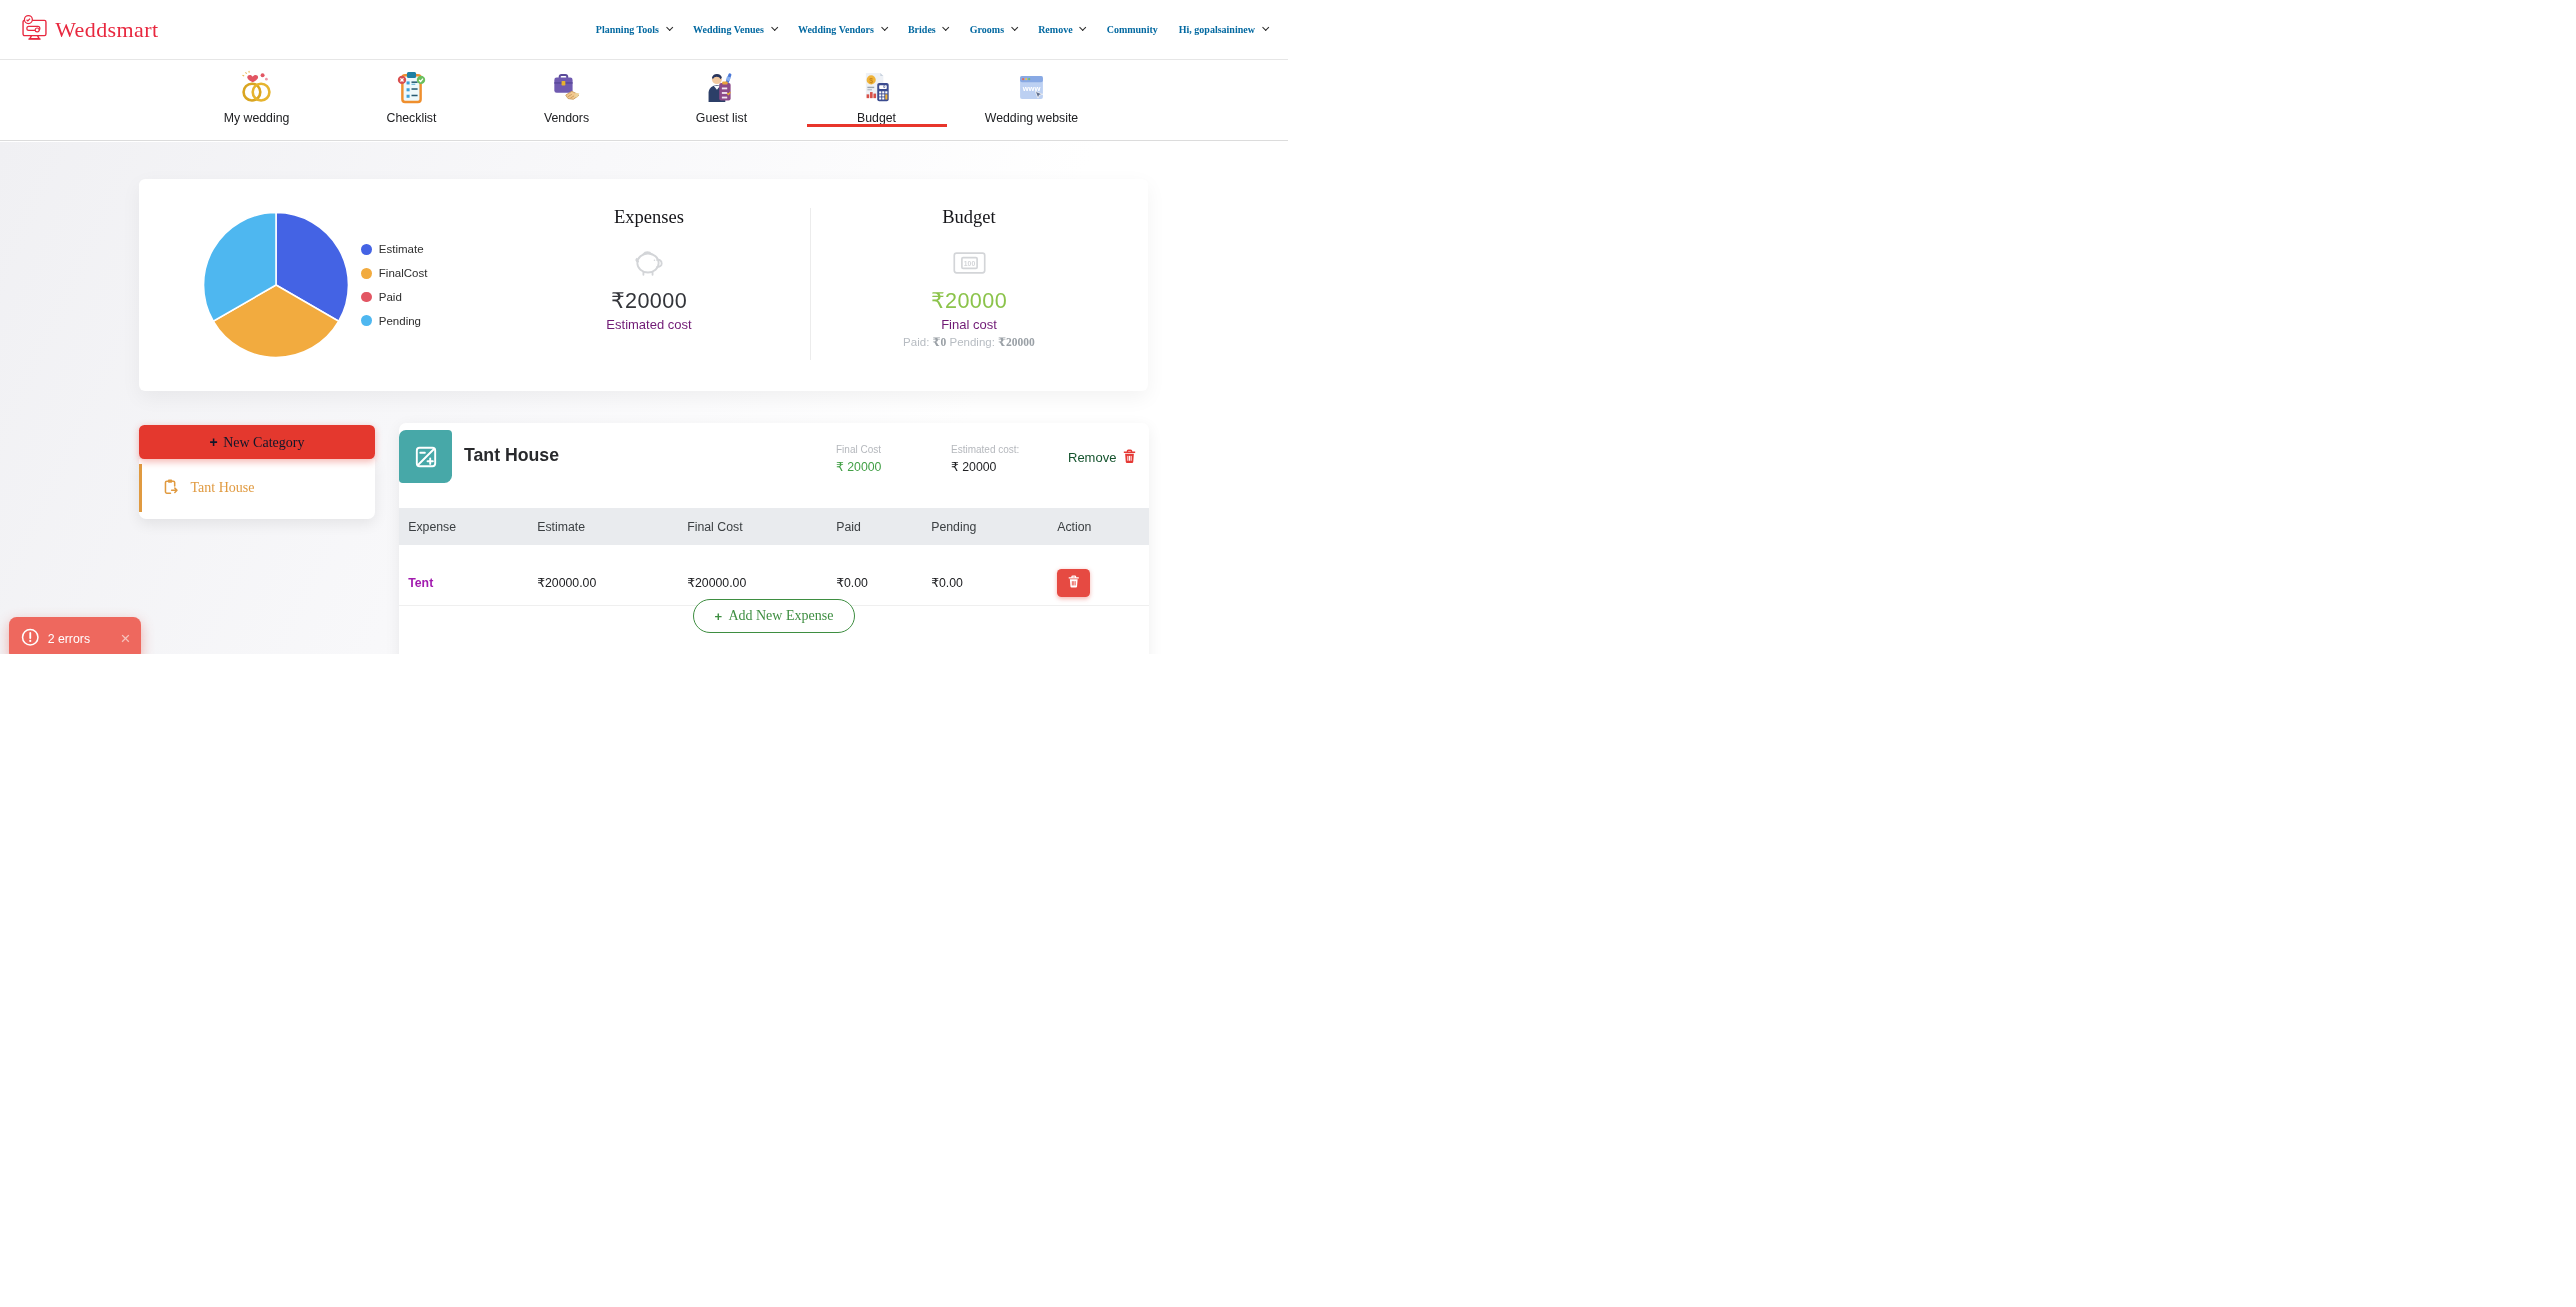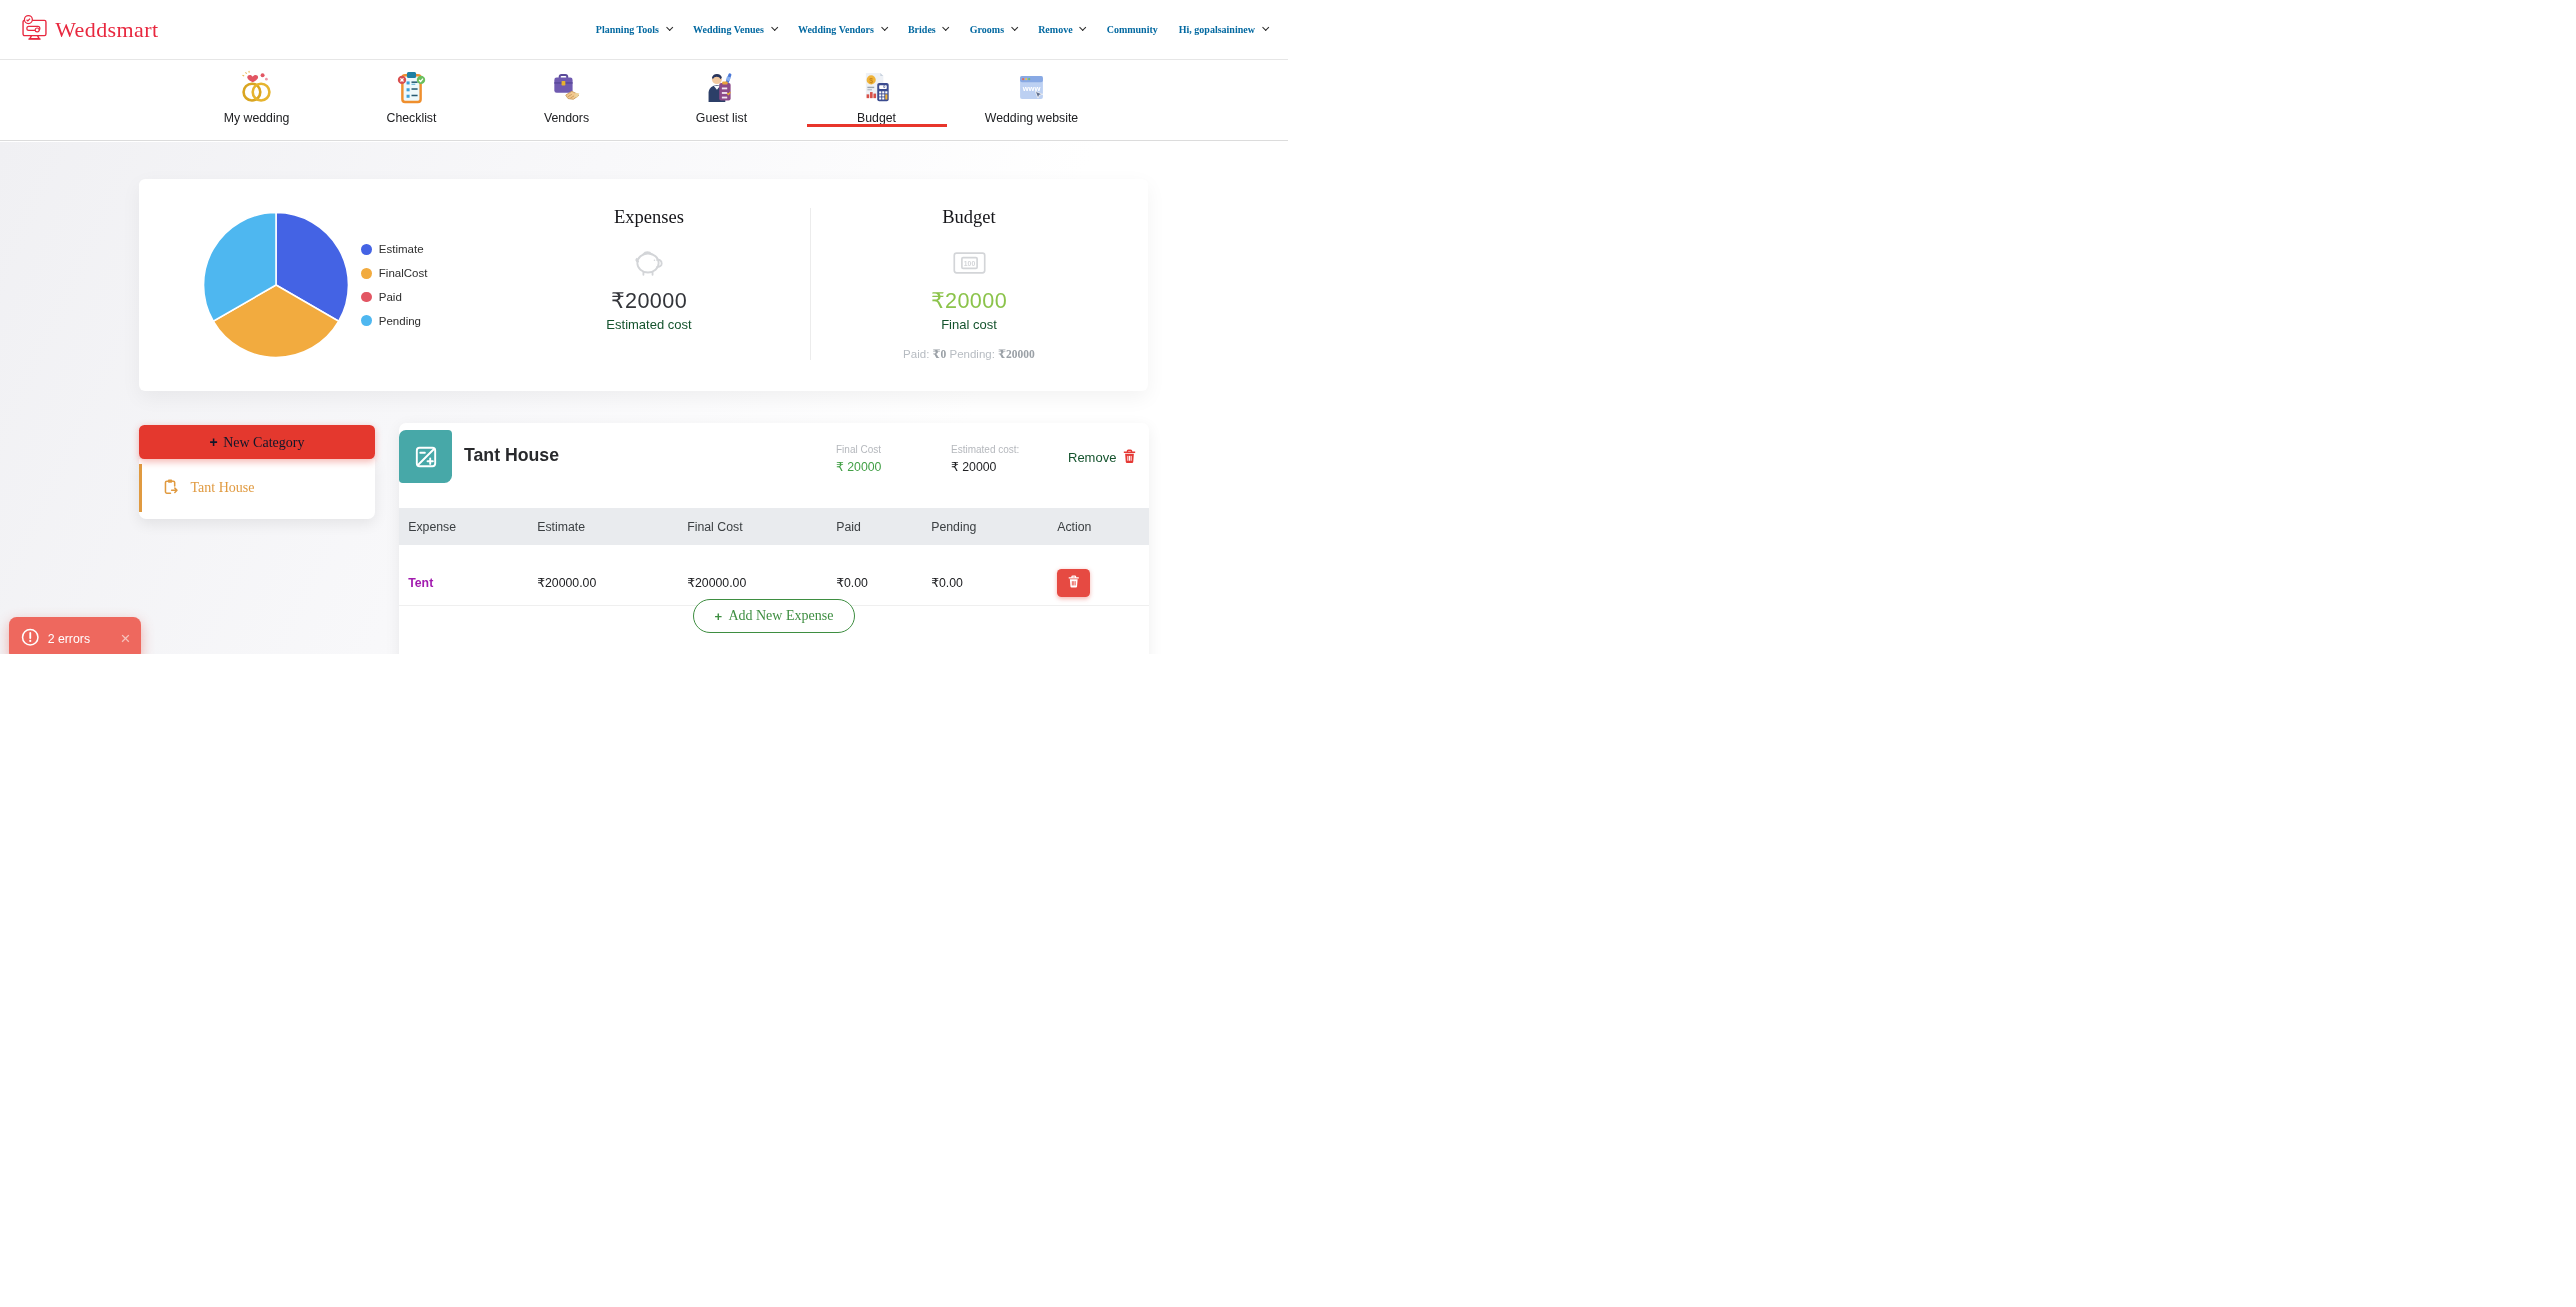--- a/index.html
+++ b/index.html
@@ -39,22 +39,22 @@
   .legend-dot{width:10.8px;height:10.8px;border-radius:50%;margin-right:7px;background:#999;}
   .legend-label{font-size:11.5px;color:#2e2e2e;}
 
   .ov-col{position:absolute;top:28px;text-align:center;}
   .ov-col.expenses{left:433px;width:154px;}
   .ov-col.budget{left:734px;width:192px;}
   .ov-title{font-family:var(--serif);font-size:18.5px;color:#151519;}
   .ov-icon{margin-top:18.5px;height:32px;display:flex;justify-content:center;align-items:center;}
   .ov-amount{margin-top:9.2px;font-size:21.6px;color:#33353a;letter-spacing:0.4px;}
   .ov-amount.green{color:var(--green-l);}
-  .ov-caption{margin-top:3.8px;font-size:13px;color:#14532d;}
-  .paid-line{margin-top:15px;font-size:11.5px;color:#b7bcc2;}
+  .ov-caption{margin-top:3.8px;font-size:13px;color:#701a75;}
+  .paid-line{margin-top:3px;font-size:11.5px;color:#b7bcc2;}
   .paid-line b{font-family:var(--serif);font-weight:bold;color:#9aa0a6;}
   .v-divider{position:absolute;left:671px;top:29px;height:152px;width:0.8px;background:#ececec;}
 
   
   .cat-panel{position:absolute;left:139px;top:283px;width:236px;}
   .new-cat-btn{width:100%;height:34px;border:none;border-radius:5.4px;background:var(--red-btn);color:#0f172a;font-family:var(--serif);font-size:14px;cursor:pointer;box-shadow:0 2.3px 7.7px rgba(228,56,46,.35);position:relative;z-index:2;}
   .new-cat-btn .plus{font-family:var(--sans);font-weight:bold;font-size:14px;margin-right:5.4px;}
   .cat-list{background:#fff;border-radius:0 0 7px 7px;box-shadow:0 4.6px 14px rgba(0,0,0,.08);margin-top:0;padding:5.4px 0 6.2px;}
   .cat-item{display:flex;align-items:center;height:48px;border-left:3.1px solid var(--orange);padding-left:20px;cursor:pointer;}
   .cat-item-label{margin-left:10.8px;font-family:var(--serif);font-size:14px;color:var(--orange);}

